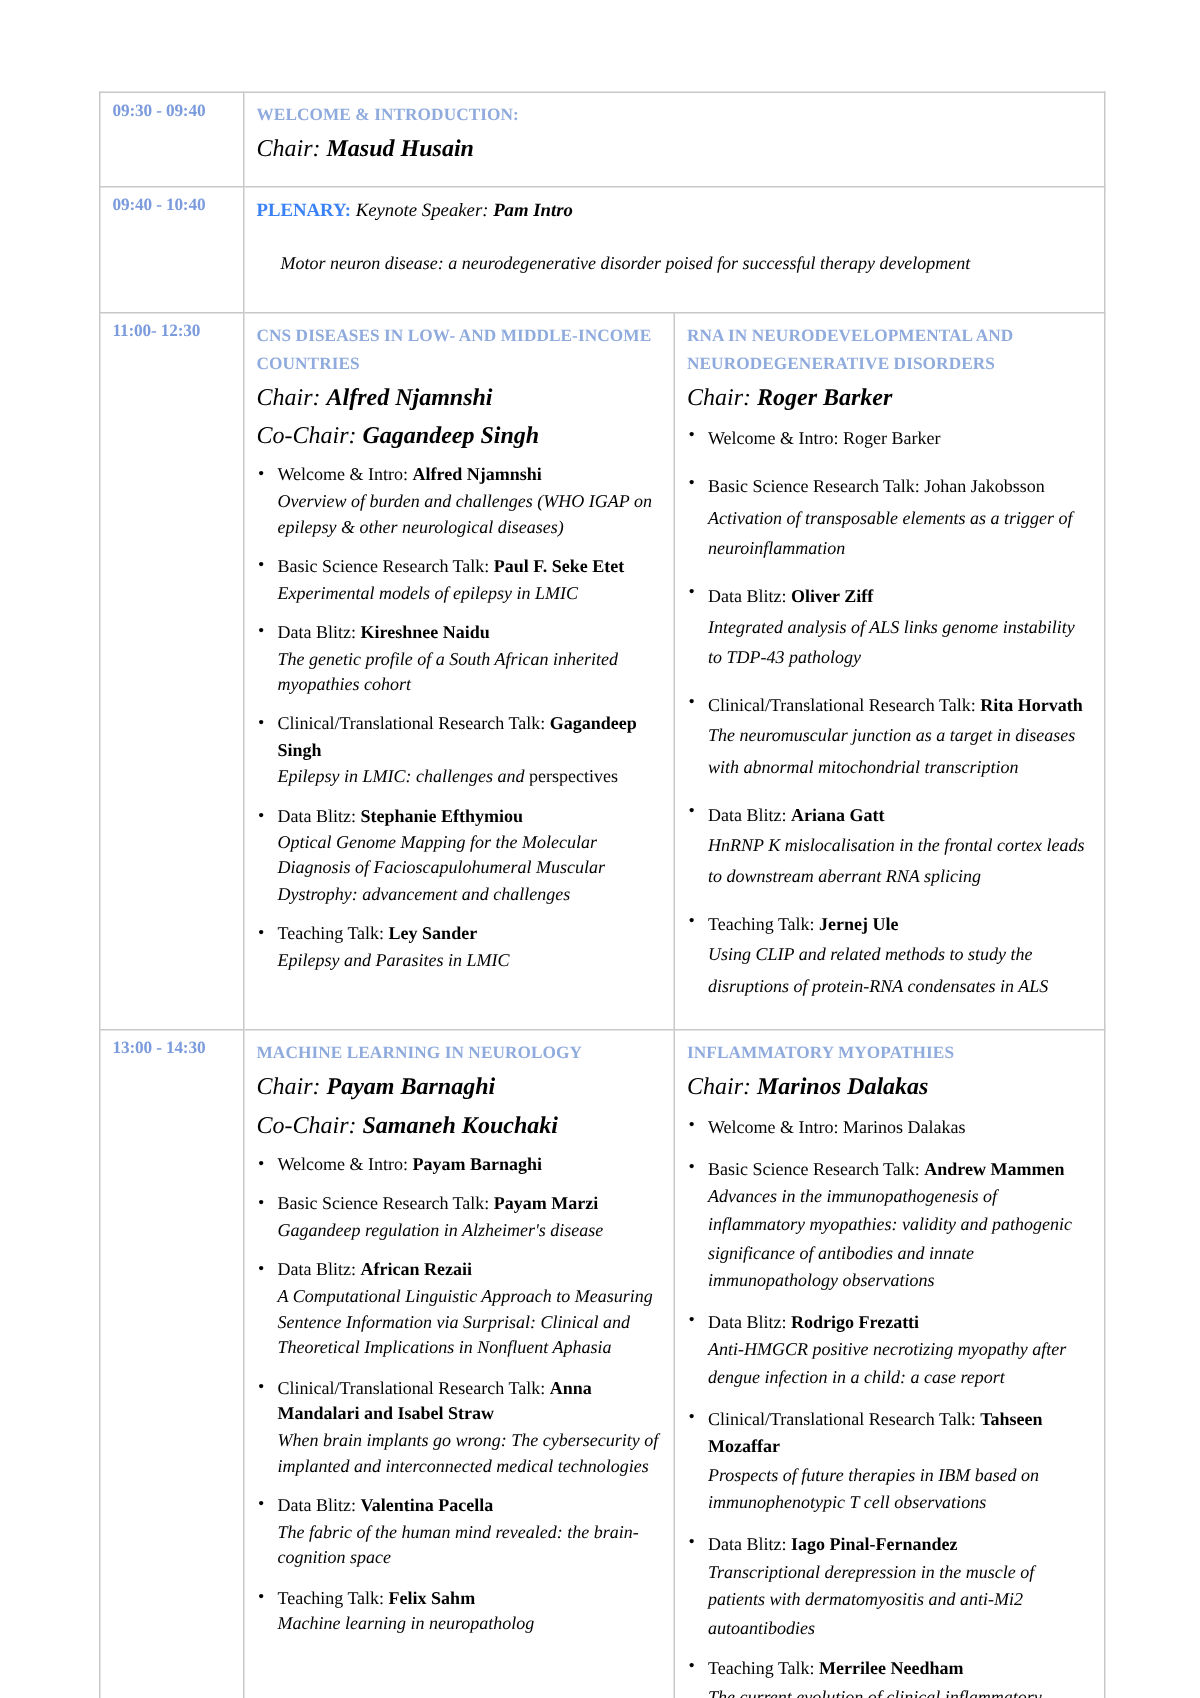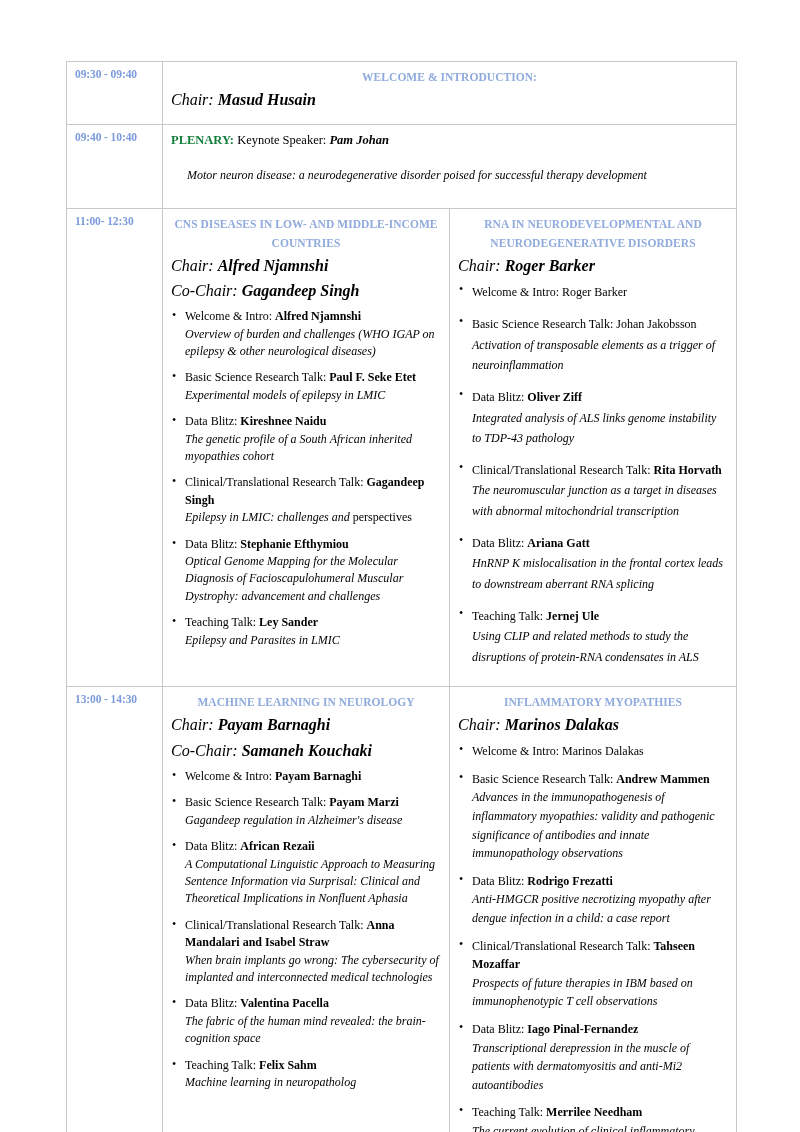--- a/index.html
+++ b/index.html
@@ -46,41 +46,41 @@
     white-space: nowrap;
     padding-top: 7px;
   }
   .session-title {
     color: #8faadc;
     font-weight: bold;
     font-size: 11.5px;
     line-height: 1.65;
     margin: 0 0 1px 0;
     letter-spacing: 0.05px;
-    text-align: center;
   }
   .chair-line {
     font-style: italic;
     font-size: 16px;
     line-height: 1.55;
     margin: 0 0 1px 0;
   }
   .chair-line .nm {
     font-weight: bold;
   }
   .plenary-head {
     font-size: 12.5px;
     line-height: 1.5;
     margin: 0;
   }
   .plenary-head .lab {
-    color: #15803d;
+    color: #3b82f6;
     font-weight: bold;
   }
   .plenary-head .ks {
+    font-style: italic;
   }
   .plenary-head .nm {
     font-style: italic;
     font-weight: bold;
   }
   .plenary-sub {
     font-style: italic;
     font-size: 12px;
     line-height: 1.5;
     margin: 16px;
@@ -151,21 +151,21 @@
         <td class="time-cell">09:30 - 09:40</td>
         <td colspan="2">
           <div class="session-title">WELCOME &amp; INTRODUCTION:</div>
           <div class="chair-line"><span>Chair:</span> <span class="nm">Masud Husain</span></div>
         </td>
       </tr>
 
       <tr class="row-2">
         <td class="time-cell">09:40 - 10:40</td>
         <td colspan="2">
-          <div class="plenary-head"><span class="lab">PLENARY:</span><span class="ks"> Keynote Speaker: </span><span class="nm">Pam Johan</span></div>
+          <div class="plenary-head"><span class="lab">PLENARY:</span><span class="ks"> Keynote Speaker: </span><span class="nm">Pam Intro</span></div>
           <div class="plenary-sub">Motor neuron disease: a neurodegenerative disorder poised for successful therapy development</div>
         </td>
       </tr>
 
       <tr>
         <td class="time-cell">11:00- 12:30</td>
         <td>
           <div class="session-title">CNS DISEASES IN LOW- AND MIDDLE-INCOME COUNTRIES</div>
           <div class="chair-line"><span>Chair: </span><span class="nm">Alfred Njamnshi</span></div>
           <div class="chair-line"><span>Co-Chair: </span><span class="nm">Gagandeep Singh</span></div>

